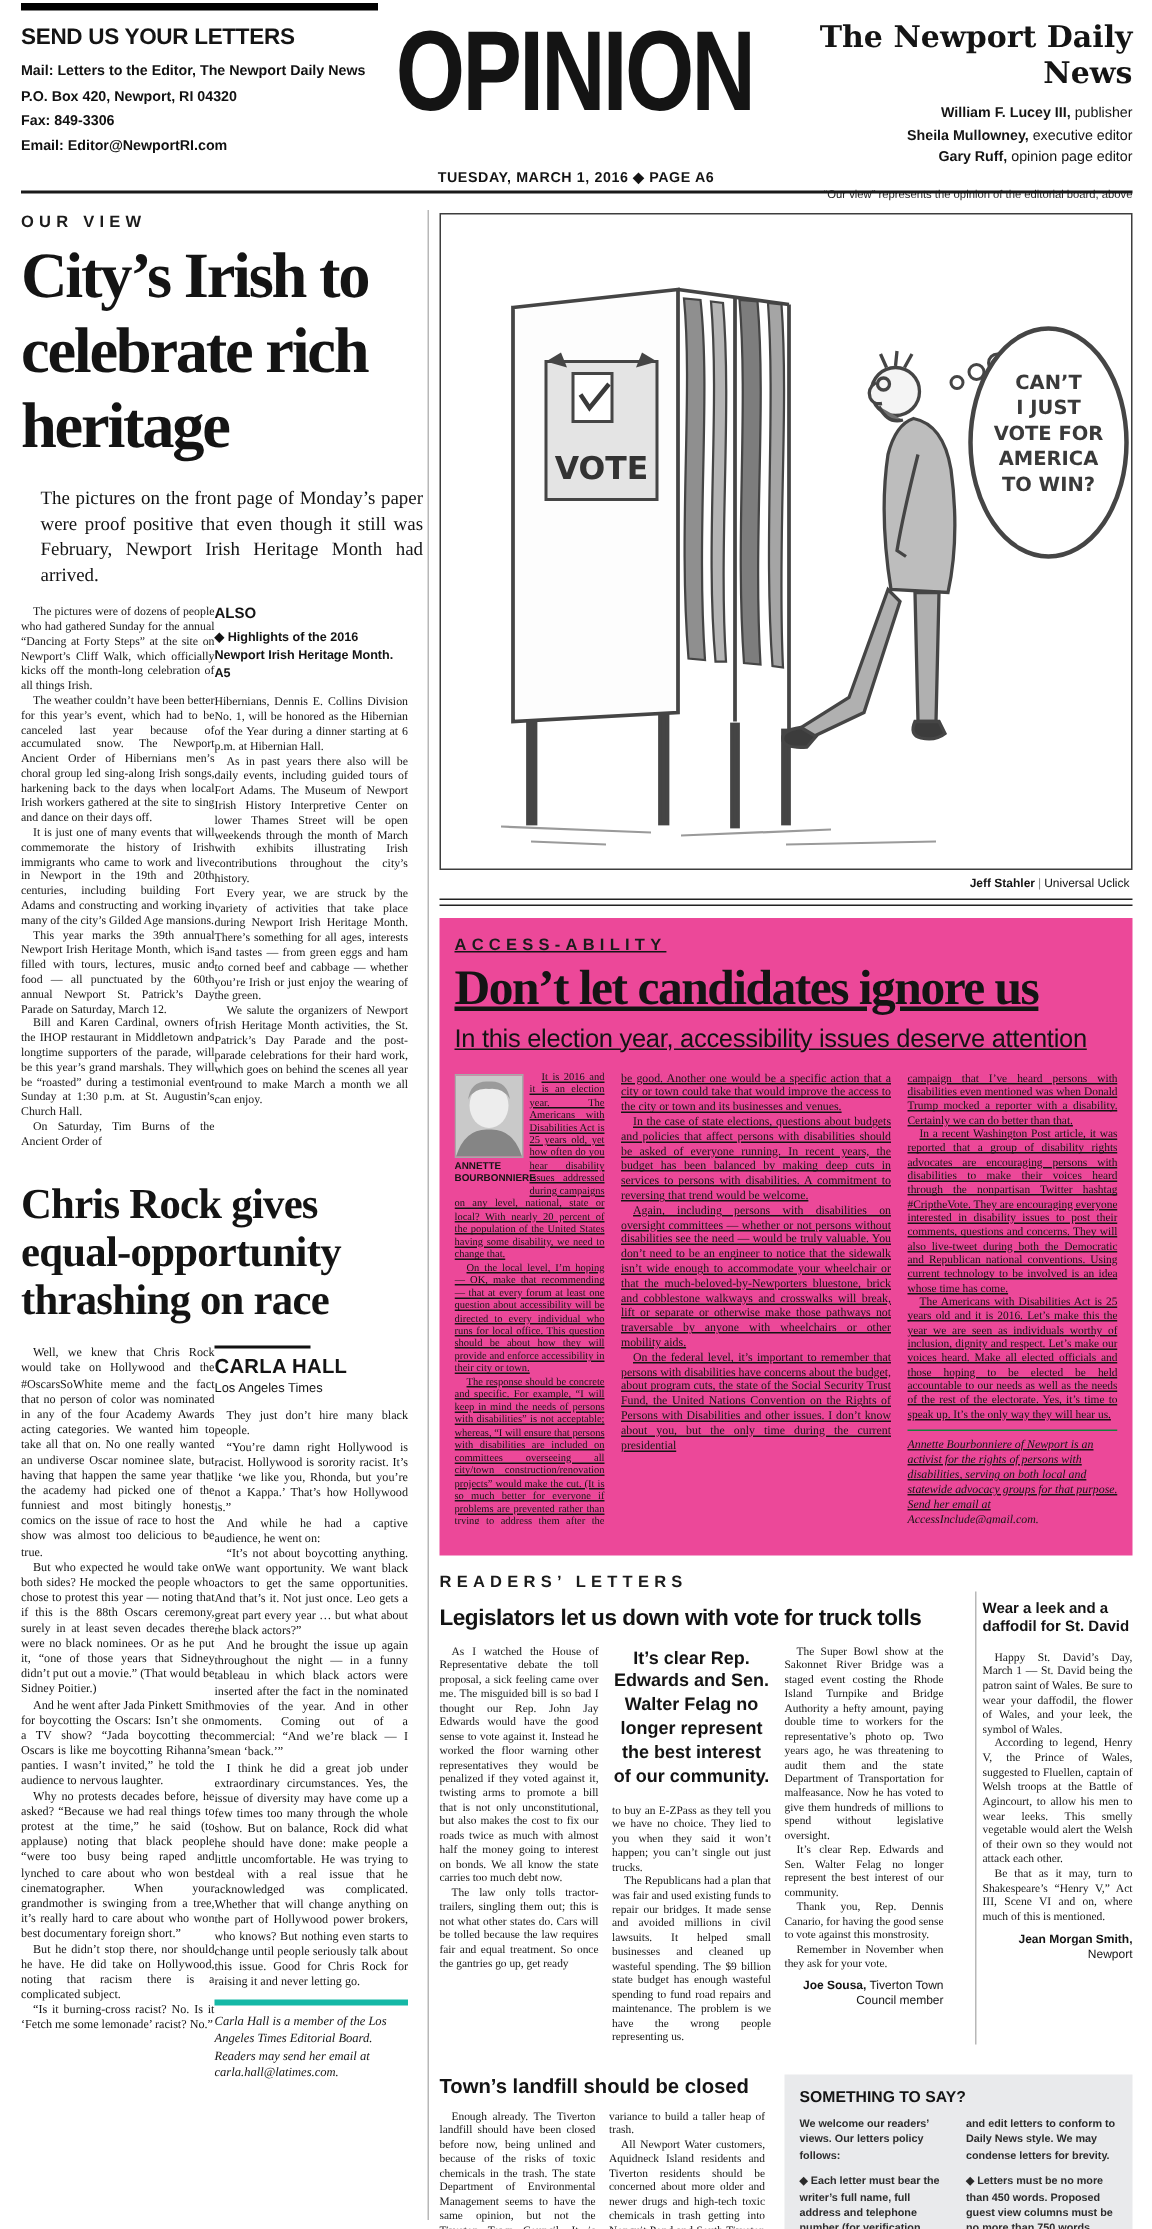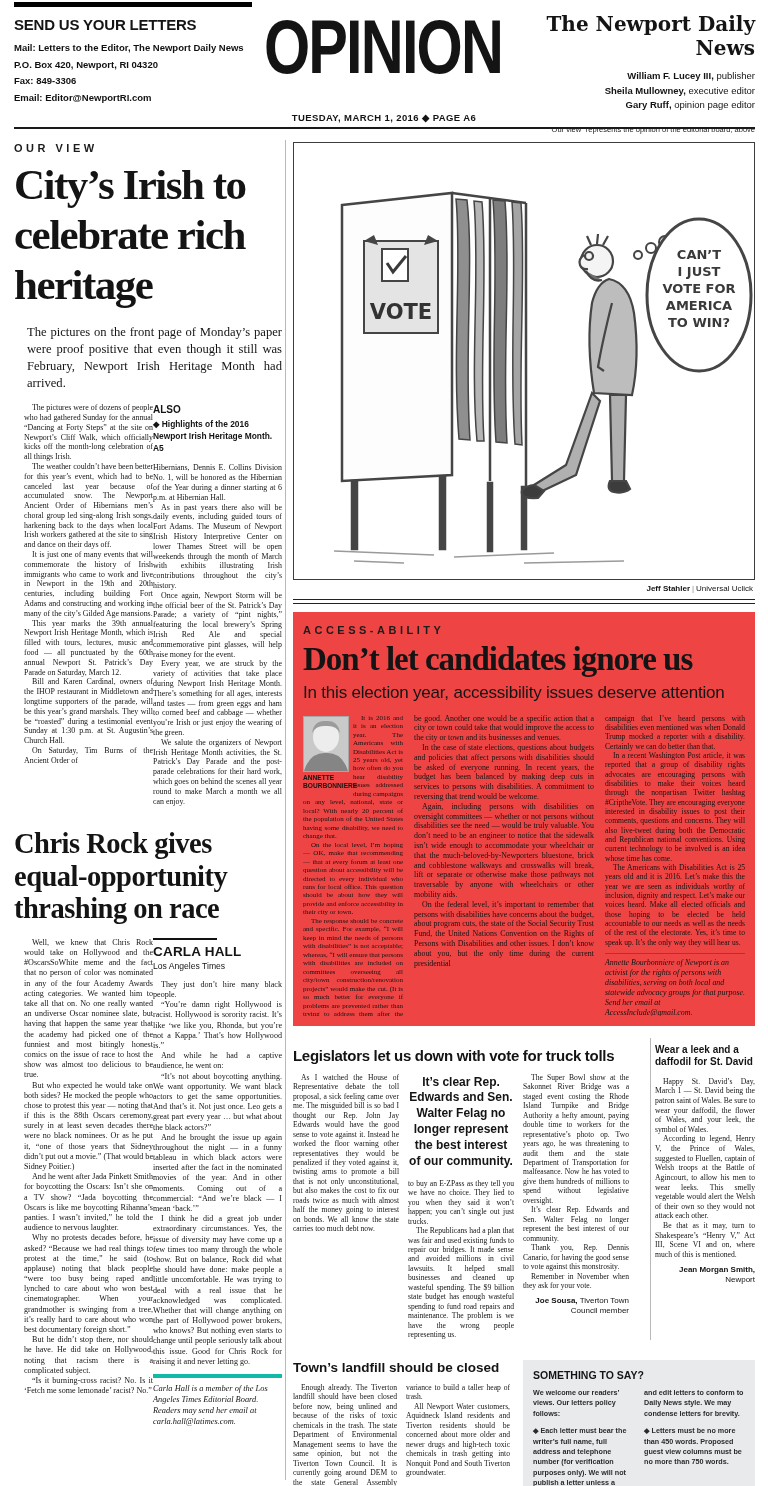--- a/index.html
+++ b/index.html
@@ -26,21 +26,21 @@
 
   
   .bp{font-size:7.9px;line-height:1.24;text-align:justify;margin:0;text-indent:8px;}
   .cont-first .bp:first-child{text-indent:0;}
   .kicker{font-family:"Liberation Sans",sans-serif;font-weight:600;font-size:11px;letter-spacing:3.5px;color:#1c1c1c;}
 
   
   .leftcol{position:absolute;left:14px;top:142px;width:268px;}
   .ov-h{font-weight:bold;font-size:43px;line-height:1.16;letter-spacing:-1.5px;margin:6px 0 14px;}
   .lede{font-size:12.6px;line-height:1.36;text-align:justify;margin-bottom:11px;margin-left:13px;}
-  .twocol{display:flex;gap:0;justify-content:flex-end;}
+  .twocol{display:flex;gap:0;}
   .tc{width:129px;}
   .also{margin:1px 0 9px;}
   .also-label{font-family:"Liberation Sans",sans-serif;font-weight:bold;font-size:10px;margin-bottom:4px;}
   .also-text{font-family:"Liberation Sans",sans-serif;font-weight:bold;font-size:8.4px;line-height:1.4;}
   .cr{margin-top:22px;}
   .cr-h{font-weight:bold;font-size:28.5px;line-height:1.13;letter-spacing:-0.5px;margin:0 0 13px;}
   .cr .bp{font-size:8.1px;line-height:1.26;font-family:Liberation Serif, serif;}
   .by-rule{width:64px;border-top:2px solid #111;margin-bottom:4px;}
   .by-name{font-family:"Liberation Sans",sans-serif;font-weight:bold;font-size:13.5px;letter-spacing:0.2px;}
   .by-org{font-family:"Liberation Sans",sans-serif;font-size:8.6px;margin:2px 0 9px;}
@@ -48,21 +48,21 @@
        padding-top:5px;margin-top:7px;}
 
   
   .rightcol{position:absolute;left:293px;top:142px;width:462px;}
   .cartoon-box{border:1.3px solid #3d3d3d;height:436px;background:#fff;}
   .cartoon-credit{text-align:right;font-family:"Liberation Sans",sans-serif;font-size:8px;margin:4px 2px 6px 0;}
   .cc-name{font-weight:bold;}
   .cc-sep{color:#8a8a8a;padding:0 2px;}
   .dblrule{border-top:1px solid #222;border-bottom:1px solid #222;height:3px;margin-top:2px;}
 
-  .access{background:#ef4444;margin-top:8px;padding:12px 10px 10px;}
+  .access{background:#ec4899;margin-top:8px;padding:12px 10px 21px;text-decoration:underline;}
   .acc-h{font-weight:bold;font-size:33px;line-height:1.05;letter-spacing:-1px;margin:6px 0 6px;}
   .acc-sub{font-family:"Liberation Sans",sans-serif;font-size:17px;letter-spacing:-0.2px;margin-bottom:11px;}
   .acc-cols{display:flex;gap:11px;height:302px;overflow:hidden;}
   .ac1{width:100px;} .ac1 .bp{font-size:7px;line-height:1.21;}
   .ac2{width:180px;} .ac2 .bp{font-size:7.9px;line-height:1.24;}
   .ac3{width:140px;} .ac3 .bp{font-size:7.6px;line-height:1.23;}
   .mug{float:left;width:44px;margin:2px 6px 2px 0;}
   .mug svg{display:block;border:1px solid #a8a8a8;}
   .mug-name{font-family:"Liberation Sans",sans-serif;font-weight:bold;font-size:6.6px;line-height:1.3;margin-top:2px;}
   .acc-bio{font-style:italic;font-size:7.9px;line-height:1.27;border-top:1px solid #15803d;margin-top:6px;padding-top:4px;}
@@ -138,21 +138,20 @@
           <p class="bp">On Saturday, Tim Burns of the Ancient Order of</p>
         </div>
       <div class="tc cont-first">
         <div class="also">
           <div class="also-label">ALSO</div>
           <div class="also-text">◆ Highlights of the 2016 Newport Irish Heritage Month. A5</div>
         </div>
         <div class="cont-first">
             <p class="bp">Hibernians, Dennis E. Collins Division No. 1, will be honored as the Hibernian of the Year during a dinner starting at 6 p.m. at Hibernian Hall.</p>
             <p class="bp">As in past years there also will be daily events, including guided tours of Fort Adams. The Museum of Newport Irish History Interpretive Center on lower Thames Street will be open weekends through the month of March with exhibits illustrating Irish contributions throughout the city’s history.</p>
-            <p class="bp">Once again, Newport Storm will be the official beer of the St. Patrick’s Day Parade; a variety of “pint nights,” featuring the local brewery’s Spring Irish Red Ale and special commemorative pint glasses, will help raise money for the event.</p>
             <p class="bp">Every year, we are struck by the variety of activities that take place during Newport Irish Heritage Month. There’s something for all ages, interests and tastes — from green eggs and ham to corned beef and cabbage — whether you’re Irish or just enjoy the wearing of the green.</p>
             <p class="bp">We salute the organizers of Newport Irish Heritage Month activities, the St. Patrick’s Day Parade and the post-parade celebrations for their hard work, which goes on behind the scenes all year round to make March a month we all can enjoy.</p>
           </div>
       </div>
     </div>
 
     <div class="cr">
       <h2 class="cr-h">Chris Rock gives equal-opportunity thrashing on race</h2>
       <div class="twocol">
         <div class="tc">
@@ -286,26 +285,28 @@
               <p class="bp">campaign that I’ve heard persons with disabilities even mentioned was when Donald Trump mocked a reporter with a disability. Certainly we can do better than that.</p>
               <p class="bp">In a recent Washington Post article, it was reported that a group of disability rights advocates are encouraging persons with disabilities to make their voices heard through the nonpartisan Twitter hashtag #CriptheVote. They are encouraging everyone interested in disability issues to post their comments, questions and concerns. They will also live-tweet during both the Democratic and Republican national conventions. Using current technology to be involved is an idea whose time has come.</p>
               <p class="bp">The Americans with Disabilities Act is 25 years old and it is 2016. Let’s make this the year we are seen as individuals worthy of inclusion, dignity and respect. Let’s make our voices heard. Make all elected officials and those hoping to be elected be held accountable to our needs as well as the needs of the rest of the electorate. Yes, it’s time to speak up. It’s the only way they will hear us.</p>
             </div>
           <div class="acc-bio">Annette Bourbonniere of Newport is an activist for the rights of persons with disabilities, serving on both local and statewide advocacy groups for that purpose. Send her email at AccessInclude@gmail.com.</div>
         </div>
       </div>
     </div>
 
     <div class="letters">
+      <div class="kicker">READERS’ LETTERS</div>
       <div class="letters-row">
         <div class="l1-wrap">
           <div class="l1-h">Legislators let us down with vote for truck tolls</div>
           <div class="letters-grid">
             <div class="lc">
                 <p class="bp">As I watched the House of Representative debate the toll proposal, a sick feeling came over me. The misguided bill is so bad I thought our Rep. John Jay Edwards would have the good sense to vote against it. Instead he worked the floor warning other representatives they would be penalized if they voted against it, twisting arms to promote a bill that is not only unconstitutional, but also makes the cost to fix our roads twice as much with almost half the money going to interest on bonds. We all know the state carries too much debt now.</p>
+                <p class="bp">The law only tolls tractor-trailers, singling them out; this is not what other states do. Cars will be tolled because the law requires fair and equal treatment. So once the gantries go up, get ready</p>
               </div>
             <div class="lc">
               <div class="pull">It’s clear Rep. Edwards and Sen. Walter Felag no longer represent the best interest of our community.</div>
               <div class="cont-first">
                   <p class="bp">to buy an E-ZPass as they tell you we have no choice. They lied to you when they said it won’t happen; you can’t single out just trucks.</p>
                   <p class="bp">The Republicans had a plan that was fair and used existing funds to repair our bridges. It made sense and avoided millions in civil lawsuits. It helped small businesses and cleaned up wasteful spending. The $9 billion state budget has enough wasteful spending to fund road repairs and maintenance. The problem is we have the wrong people representing us.</p>
                 </div>
             </div>
             <div class="lc">
               <div>

